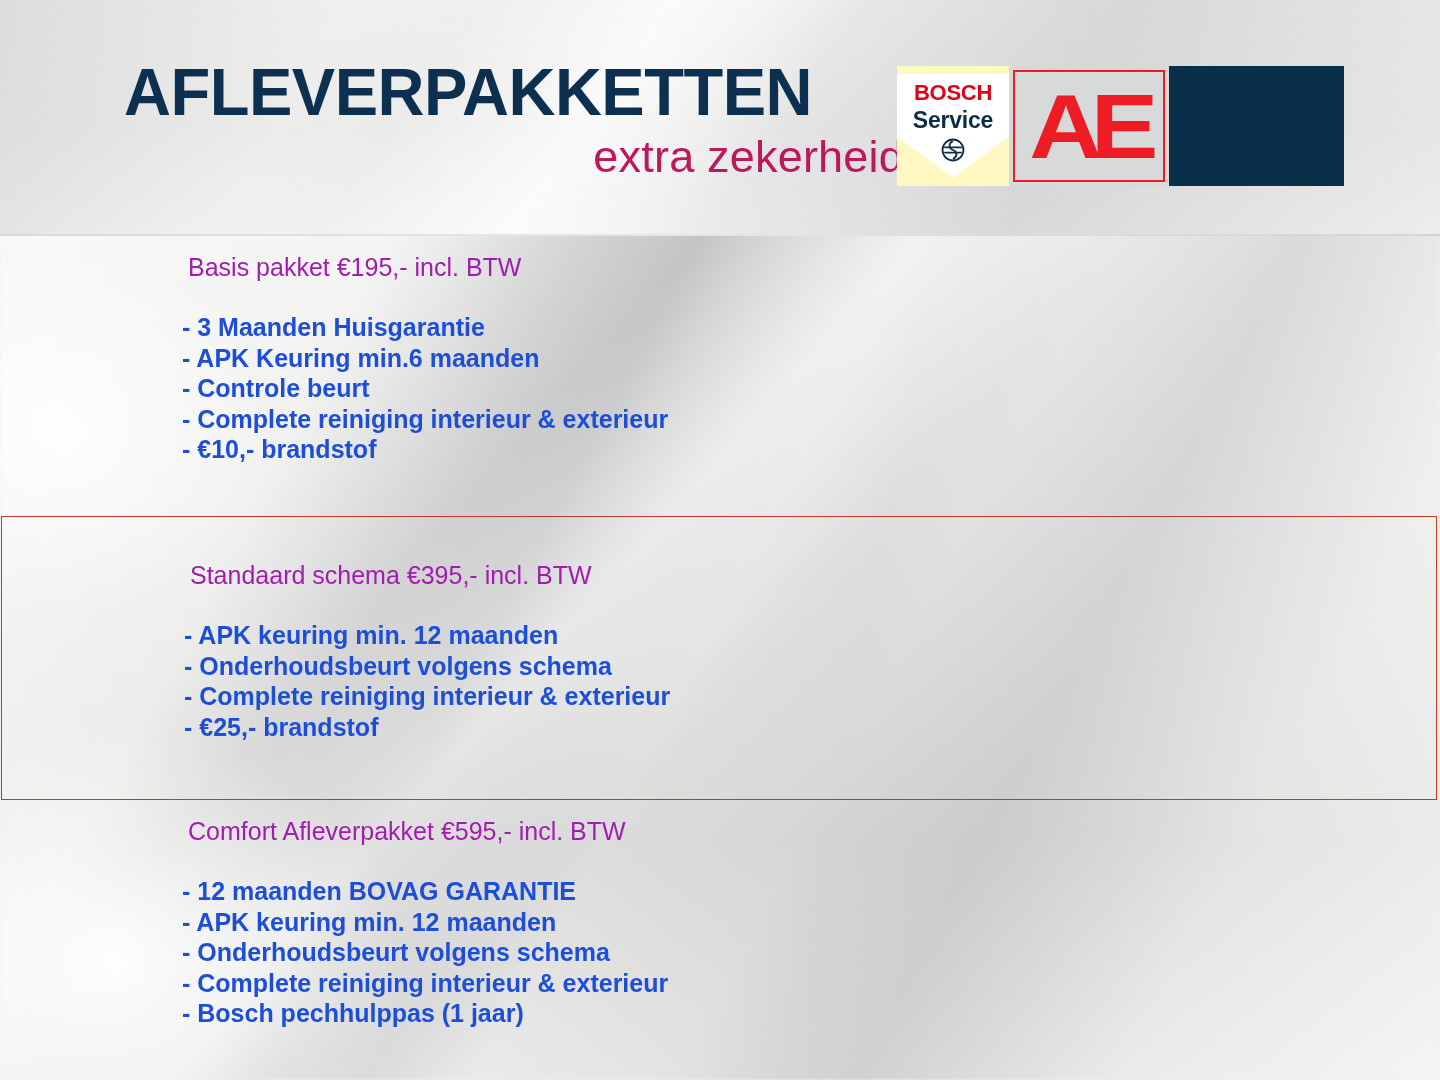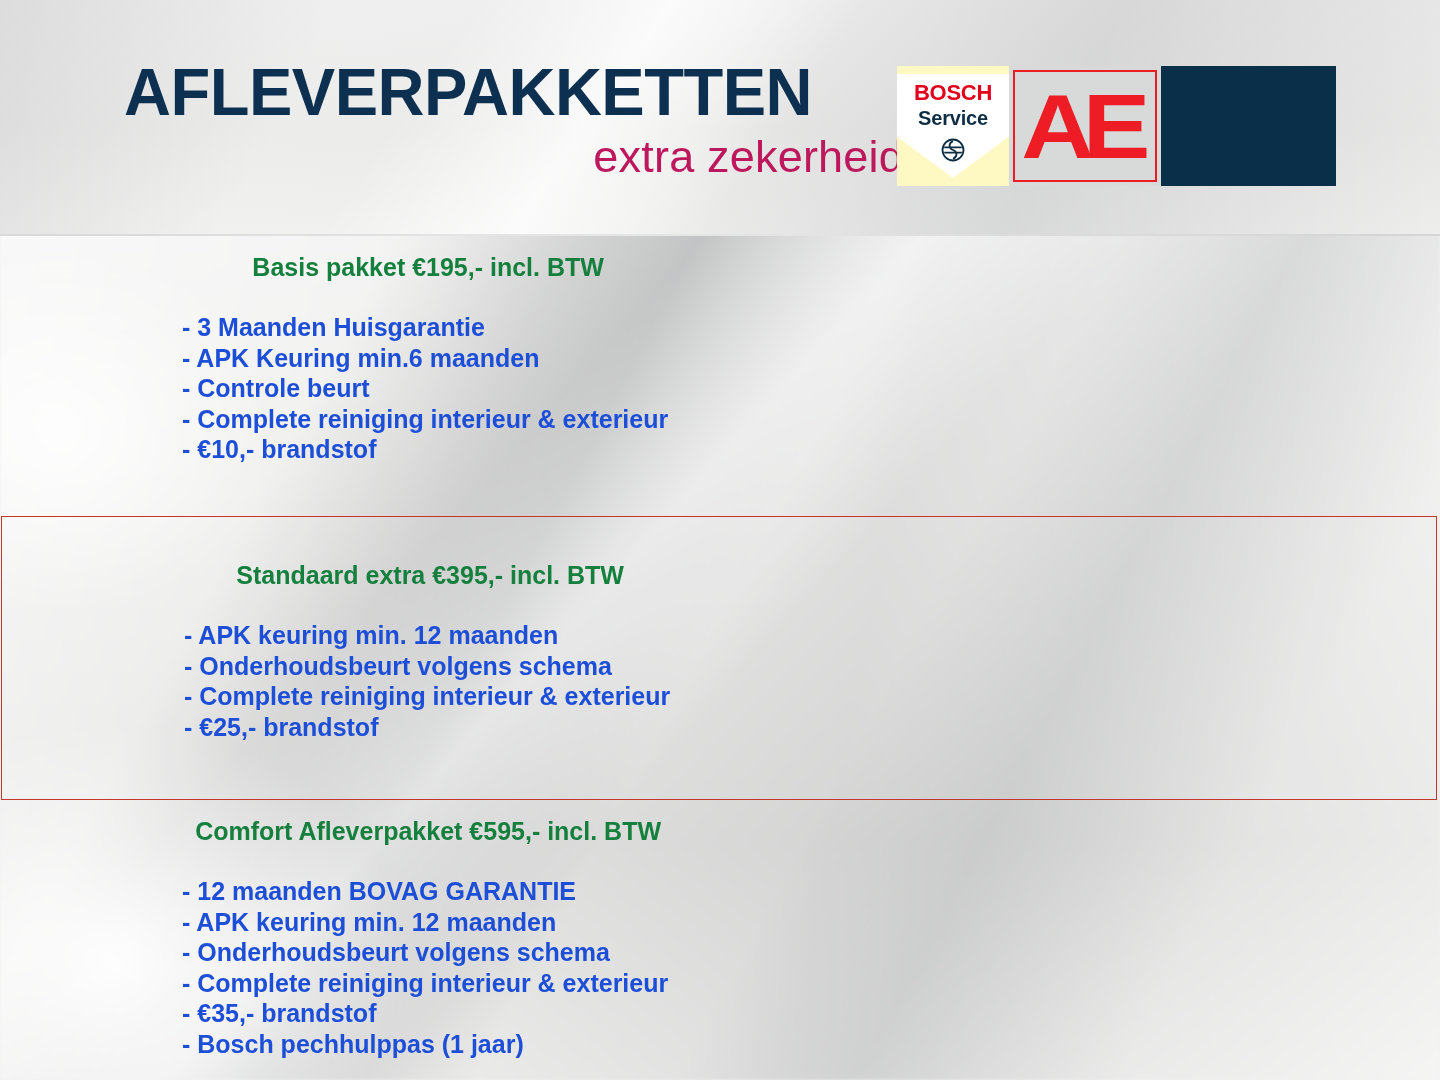--- a/index.html
+++ b/index.html
@@ -173,21 +173,21 @@
     color: #e2001a;
     letter-spacing: -0.3px;
     font-family: "Liberation Sans", sans-serif;
   }
   .bosch-logo .service-word {
     position: absolute;
     left: 0;
     top: 41px;
     width: 112px;
     text-align: center;
-    font-size: 20px;
+    font-size: 23px;
     font-weight: 700;
     color: #0d2d45;
     letter-spacing: -0.2px;
     font-family: "Liberation Sans", sans-serif;
   }
   .bosch-logo .armature {
     position: absolute;
     left: 44px;
     top: 72px;
     width: 24px;
@@ -196,20 +196,21 @@
 
   
   .ae-logo {
     position: relative;
     width: 152px;
     height: 120px;
     background: #d8d9d9;
     display: flex;
     align-items: center;
     justify-content: center;
+    padding-left: 8px;
   }
   .ae-logo .ae-frame {
     position: absolute;
     left: 4px;
     top: 4px;
     right: 4px;
     bottom: 4px;
     border: 2px solid #ee1c25;
   }
   .ae-logo .ae-mark {
@@ -235,24 +236,23 @@
   
   .package {
     position: absolute;
     z-index: 5;
     color: #1b3a4b;
     font-family: "Liberation Sans", sans-serif;
   }
   .pkg-title {
     font-size: 25px;
     line-height: 32px;
-    font-weight: 700;
-    color: #15803d;
-    white-space: nowrap;
-    text-align: center;
+    font-weight: 400;
+    color: #a21caf;
+    white-space: nowrap;
   }
   .pkg-list {
     list-style: none;
     margin: 0;
     padding: 0;
   }
   .pkg-list li {
     font-size: 25px;
     line-height: 30.5px;
     font-weight: 700;
@@ -337,34 +337,33 @@
     <ul class="pkg-list">
       <li>- 3 Maanden Huisgarantie</li>
       <li>- APK Keuring min.6 maanden</li>
       <li>- Controle beurt</li>
       <li>- Complete reiniging interieur &amp; exterieur</li>
       <li>- €10,- brandstof</li>
     </ul>
   </div>
 
   <div class="package" id="pkg-standaard">
-    <div class="pkg-title">Standaard extra €395,- incl. BTW</div>
+    <div class="pkg-title">Standaard schema €395,- incl. BTW</div>
     <ul class="pkg-list">
       <li>- APK keuring min. 12 maanden</li>
       <li>- Onderhoudsbeurt volgens schema</li>
       <li>- Complete reiniging interieur &amp; exterieur</li>
       <li>- €25,- brandstof</li>
     </ul>
   </div>
 
   <div class="package" id="pkg-comfort">
     <div class="pkg-title">Comfort Afleverpakket €595,- incl. BTW</div>
     <ul class="pkg-list">
       <li>- 12 maanden BOVAG GARANTIE</li>
       <li>- APK keuring min. 12 maanden</li>
       <li>- Onderhoudsbeurt volgens schema</li>
       <li>- Complete reiniging interieur &amp; exterieur</li>
-      <li>- €35,- brandstof</li>
       <li>- Bosch pechhulppas (1 jaar)</li>
     </ul>
   </div>
 
 </div>
 
 </body></html>

